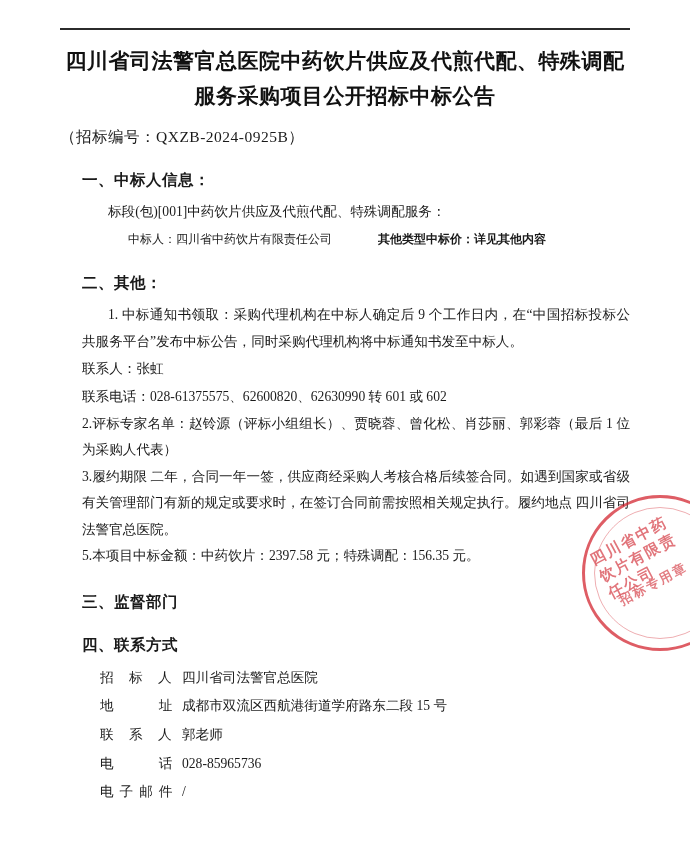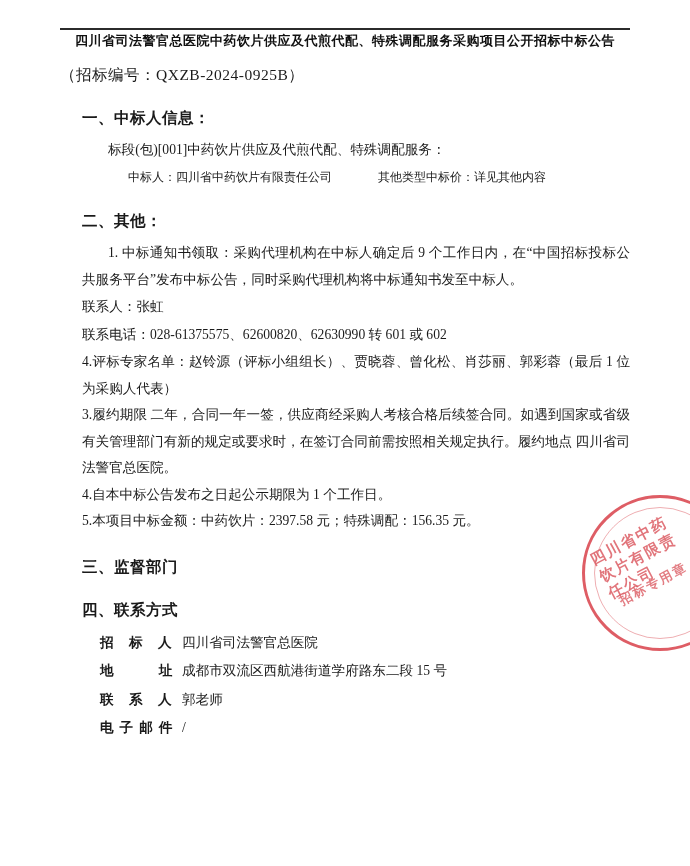--- a/index.html
+++ b/index.html
@@ -24,22 +24,23 @@
   }
   .rule-top {
     position: absolute;
     left: 60px;
     right: 60px;
     top: 28px;
     height: 2px;
     background: #2b2b2b;
   }
   .doc-title {
+    margin-top: 14px;
     text-align: center;
-    font-size: 13px;
+    font-size: 21px;
     font-weight: bold;
     line-height: 1.65;
     letter-spacing: 0.5px;
     color: #111;
   }
   .doc-subtitle {
     text-align: left;
     font-size: 15.5px;
     margin-top: 14px;
     letter-spacing: 0.5px;
@@ -57,37 +58,36 @@
     text-align: justify;
   }
   .indent1 { padding-left: 48px; }
   .row-two {
     display: flex;
     font-size: 12px;
     line-height: 1.95;
     padding-left: 68px;
   }
   .row-two .c1 { width: 250px; }
-  .row-two .c2 { flex: 1; }
+  .row-two .c2 { flex: 1; font-weight: bold; }
   .contact-line {
     font-size: 13.6px;
     line-height: 2.05;
     padding-left: 22px;
   }
   .kv {
     display: flex;
     font-size: 13.6px;
     line-height: 2.1;
     padding-left: 40px;
   }
   .kv .k {
     width: 82px;
     letter-spacing: 6px;
     white-space: nowrap;
-    font-weight: bold;
   }
   .kv .v { flex: 1; }
   .block-num {
     font-size: 13.6px;
     line-height: 1.95;
     padding-left: 22px;
     text-align: justify;
   }
   .stamp {
     position: absolute;
@@ -153,40 +153,43 @@
     </div>
     <div class="c2">
       <span>其他类型中标价：</span><span>详见其他内容</span>
     </div>
   </div>
 
   <div class="section-heading">二、其他：</div>
   <div class="block-num" style="text-indent:26px;">1. 中标通知书领取：采购代理机构在中标人确定后 9 个工作日内，在“中国招标投标公共服务平台”发布中标公告，同时采购代理机构将中标通知书发至中标人。</div>
   <div class="contact-line">联系人：张虹</div>
   <div class="contact-line">联系电话：028-61375575、62600820、62630990 转 601 或 602</div>
-  <div class="block-num">4.评标专家名单：赵铃源（评标小组组长）、贾晓蓉、曾化松、肖莎丽、郭彩蓉（最后 1 位为采购人代表）</div>
+  <div class="block-num">2.评标专家名单：赵铃源（评标小组组长）、贾晓蓉、曾化松、肖莎丽、郭彩蓉（最后 1 位为采购人代表）</div>
   <div class="block-num">3.履约期限 二年，合同一年一签，供应商经采购人考核合格后续签合同。如遇到国家或省级有关管理部门有新的规定或要求时，在签订合同前需按照相关规定执行。履约地点 四川省司法警官总医院。</div>
-  <div class="block-num">4.自本中标公告发布之日起公示期限为 1 个工作日。</div>
   <div class="block-num">5.本项目中标金额：中药饮片：2397.58 元；特殊调配：156.35 元。</div>
 
   <div class="section-heading">三、监督部门</div>
 
   <div class="section-heading">四、联系方式</div>
 
   <div class="kv">
     <div class="k">招 标 人</div>
     <div class="v">四川省司法警官总医院</div>
   </div>
   <div class="kv">
     <div class="k">地　　址</div>
     <div class="v">成都市双流区西航港街道学府路东二段 15 号</div>
   </div>
   <div class="kv">
     <div class="k">联 系 人</div>
     <div class="v">郭老师</div>
+  </div>
+  <div class="kv">
+    <div class="k">电　　话</div>
+    <div class="v">028-85965736</div>
   </div>
   <div class="kv">
     <div class="k">电子邮件</div>
     <div class="v">/</div>
   </div>
 
   <div class="stamp">
     <div class="stamp-inner"></div>
     <div class="stamp-text">四川省中药饮片有限责任公司</div>
     <div class="stamp-text2">招标专用章</div>

